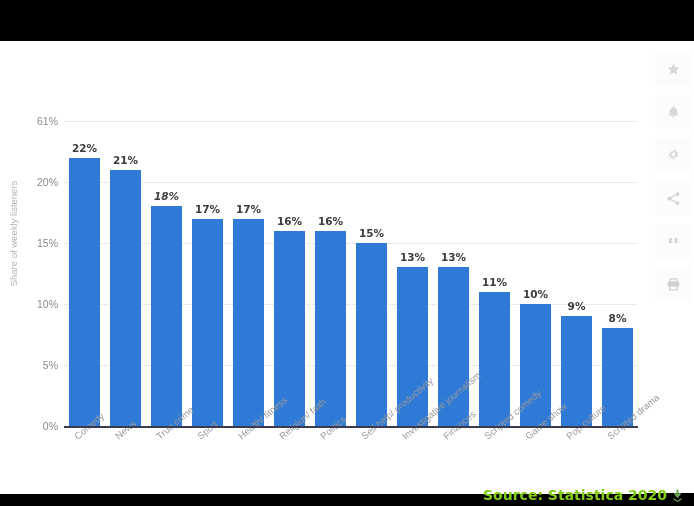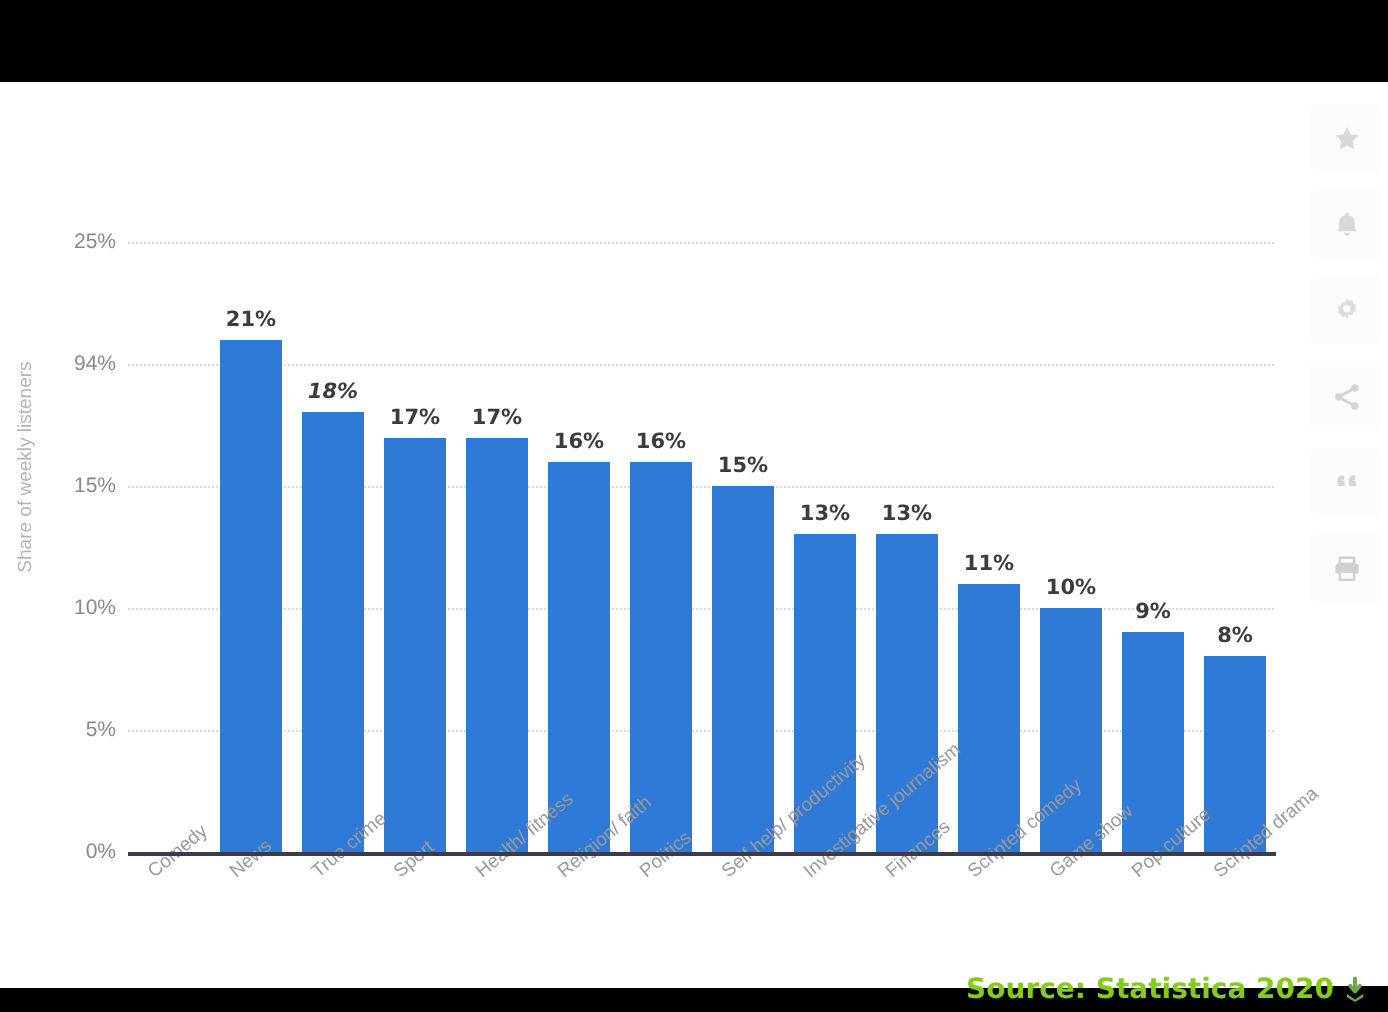--- a/index.html
+++ b/index.html
@@ -150,32 +150,36 @@
   <div id="canvas"></div>
 
 
   <div id="card">
 
     <div id="yticks">
         <div class="ytick" style="top: 380px;">0%</div>
         <div class="ytick" style="top: 319px;">5%</div>
         <div class="ytick" style="top: 258px;">10%</div>
         <div class="ytick" style="top: 197px;">15%</div>
-        <div class="ytick" style="top: 136px;">94%</div>
-        <div class="ytick" style="top: 75px;">25%</div>
+        <div class="ytick" style="top: 136px;">20%</div>
+        <div class="ytick" style="top: 75px;">61%</div>
       </div>
 
     <div id="ylabel">Share of weekly listeners</div>
 
     <div id="plot">
         <div class="gridline" style="top: 244px;"></div>
         <div class="gridline" style="top: 183px;"></div>
         <div class="gridline" style="top: 122px;"></div>
         <div class="gridline" style="top: 61px;"></div>
         <div class="gridline" style="top: 0px;"></div>
+        <div class="bar-slot" style="left: 0px;">
+          <div class="bar" style="height: 268.4px; background: rgb(47, 122, 214);"></div>
+          <div class="bar-value" style="bottom: 272.4px;">22%</div>
+        </div>
         <div class="bar-slot" style="left: 41px;">
           <div class="bar" style="height: 256.2px; background: rgb(47, 122, 214);"></div>
           <div class="bar-value" style="bottom: 260.2px;">21%</div>
         </div>
         <div class="bar-slot" style="left: 82px;">
           <div class="bar" style="height: 219.6px; background: rgb(47, 122, 214);"></div>
           <div class="bar-value" style="bottom: 223.6px; font-style: italic;">18%</div>
         </div>
         <div class="bar-slot" style="left: 123px;">
           <div class="bar" style="height: 207.4px; background: rgb(47, 122, 214);"></div>

